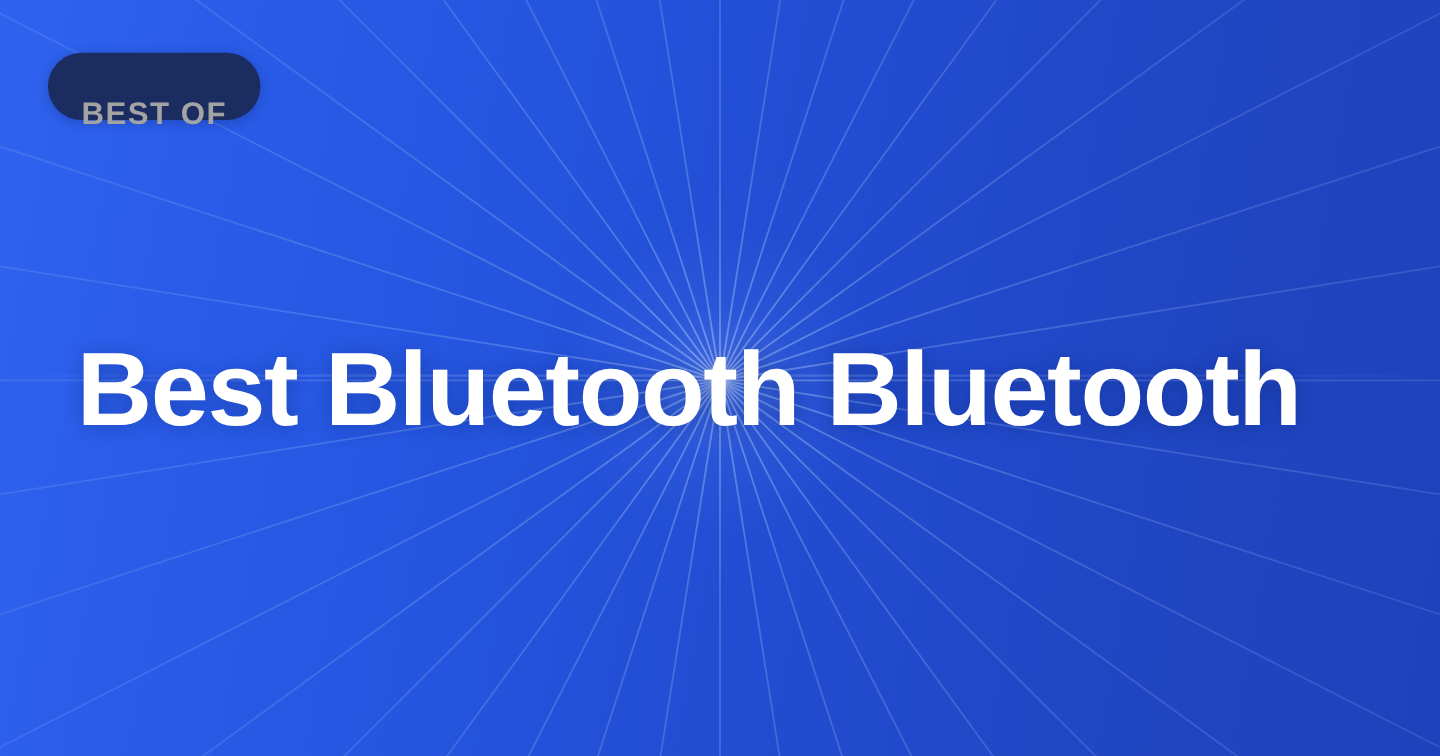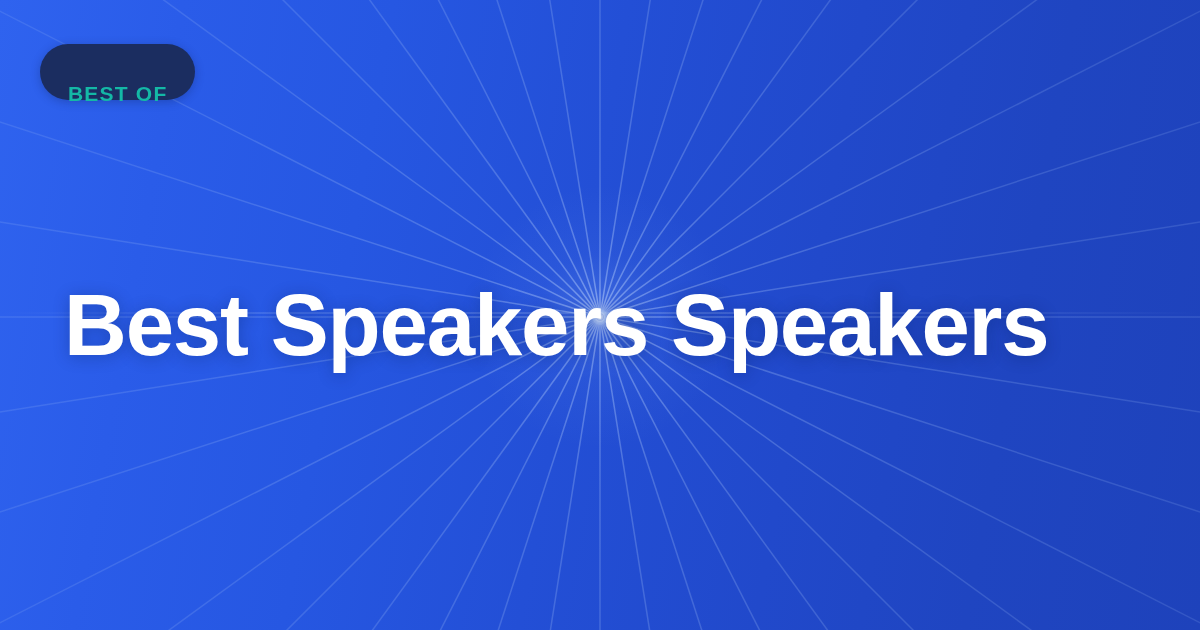--- a/index.html
+++ b/index.html
@@ -110,22 +110,22 @@
     box-sizing: border-box;
     display: flex;
     align-items: center;
     justify-content: center;
     padding: 0 28px;
     border-radius: 28px;
     background: #1b2d60;
     box-shadow: 0 2px 10px rgba(10,24,70,0.28);
   }
   .badge-label {
-    color: #14b8a6;
-    font-size: 21px;
+    color: #a3a3a3;
+    font-size: 26px;
     font-weight: bold;
     letter-spacing: 1.2px;
     line-height: 1;
     white-space: nowrap;
     margin-top: 43px;
   }
 
   .title {
     position: absolute;
     left: 64px;
@@ -210,17 +210,17 @@
   <div class="burst-halo"></div>
   <div class="burst-core"></div>
 
   <div class="content">
 
     <div class="badge">
       <span class="badge-label">BEST OF</span>
     </div>
 
     <h1 class="title">
-      <span class="title-line">Best Speakers Speakers</span>
+      <span class="title-line">Best Bluetooth Bluetooth</span>
     </h1>
 
   </div>
 </div>
 
 </body></html>

